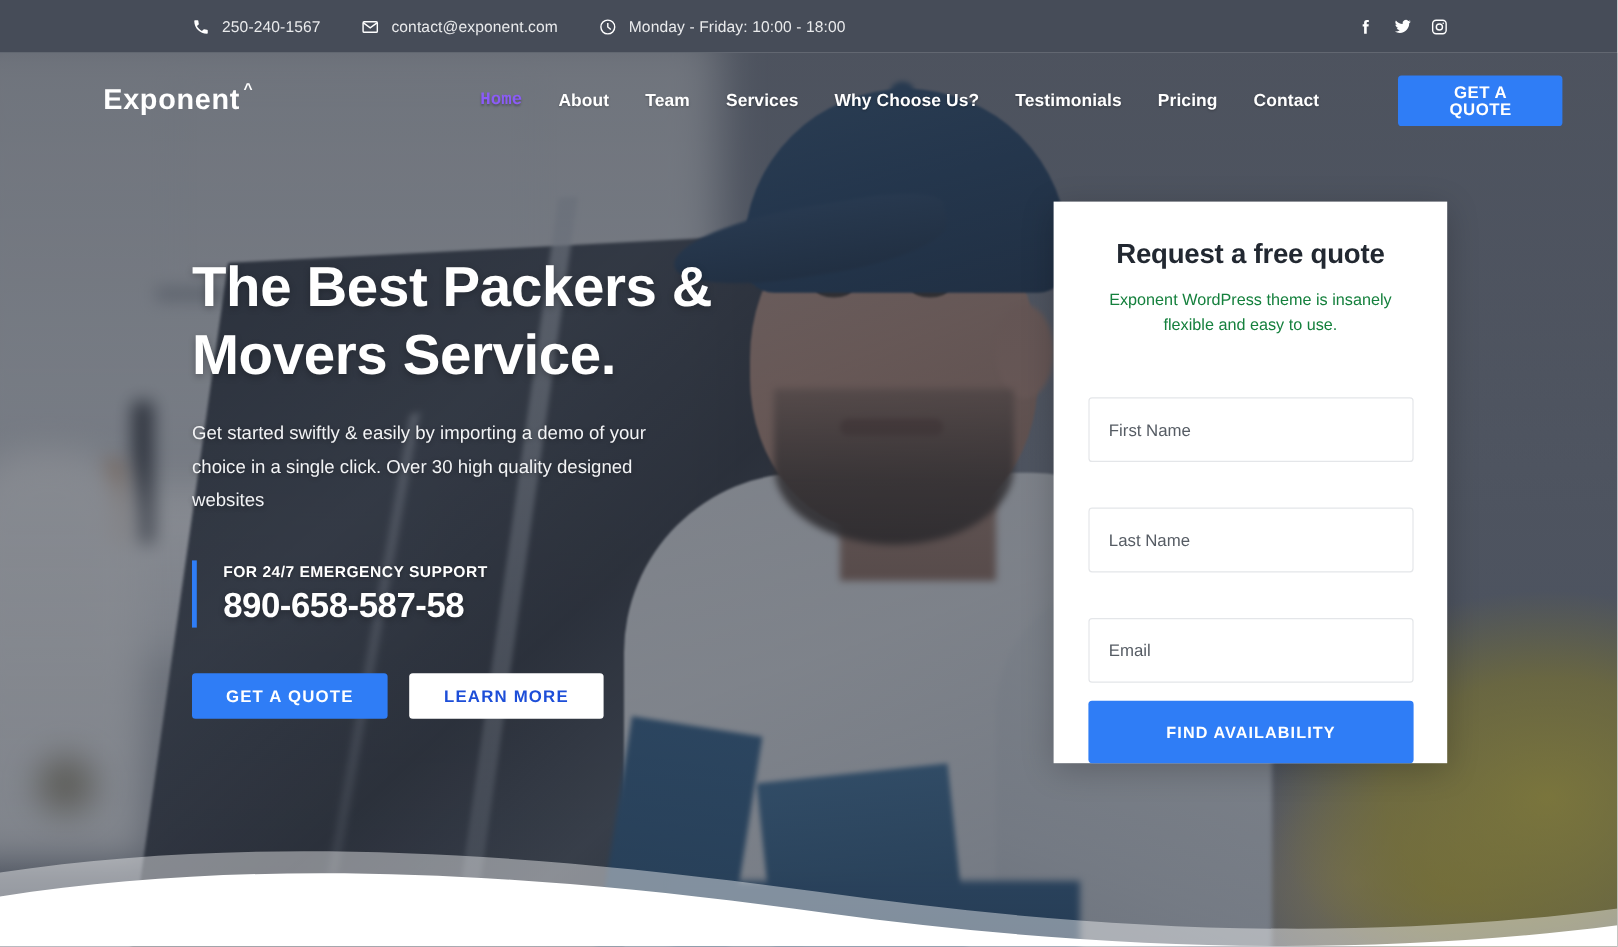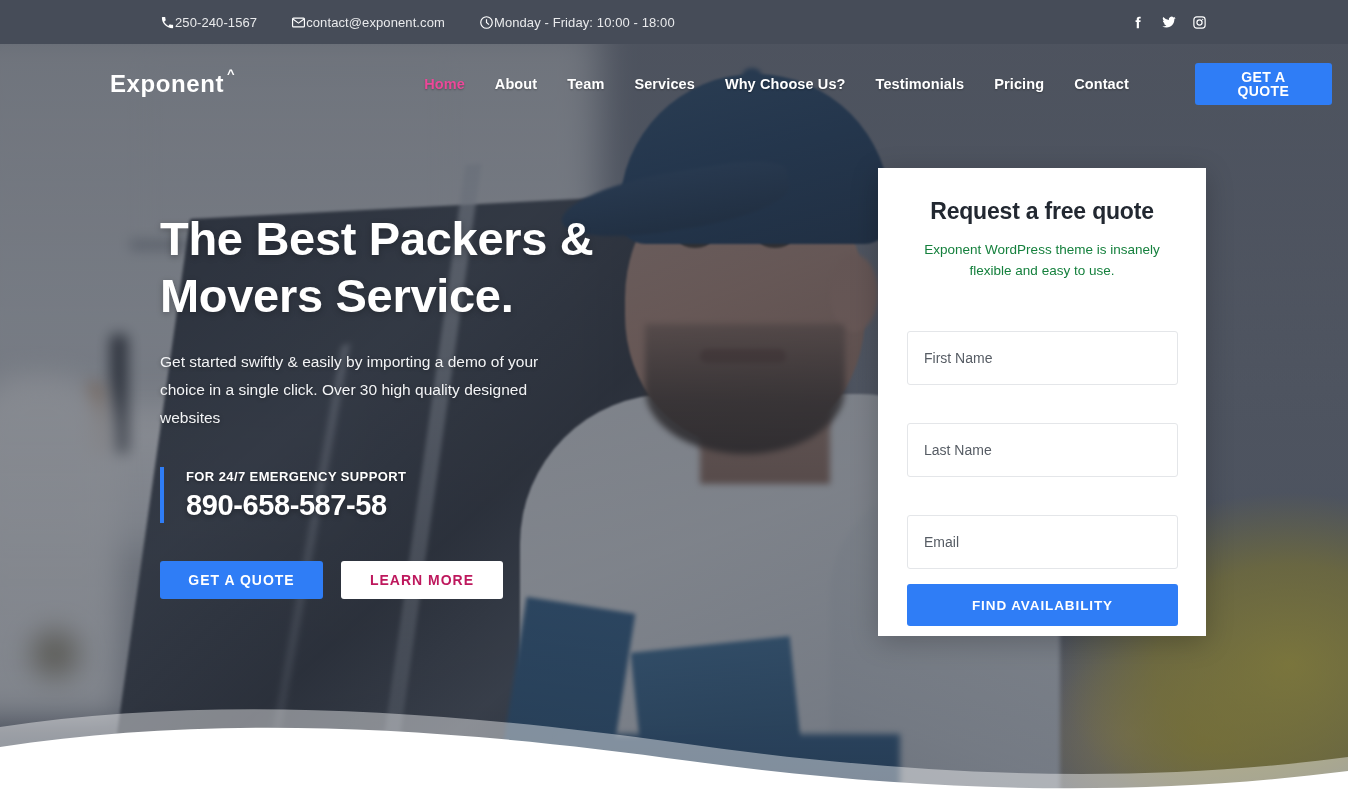--- a/index.html
+++ b/index.html
@@ -33,21 +33,21 @@
   }
   .topbar-left {
     display: flex;
     align-items: center;
     margin-left: 160px;
     gap: 34px;
   }
   .tb-item {
     display: flex;
     align-items: center;
-    gap: 0;
+    gap: 10px;
     color: #e9eaec;
     font-size: 13px;
     letter-spacing: .1px;
     white-space: nowrap;
   }
   .tb-ico {
     display: inline-flex;
     align-items: center;
     justify-content: center;
     width: 15px; height: 15px;
@@ -322,21 +322,21 @@
   .navbar {
     position: absolute;
     top: 44px; left: 0;
     width: 1348px;
     height: 80px;
     z-index: 30;
     display: flex;
     align-items: center;
   }
   .logo {
-    margin-left: 110px;
+    margin-left: 86px;
     color: #ffffff;
     font-size: 24px;
     font-weight: 700;
     letter-spacing: .6px;
     position: relative;
     white-space: nowrap;
   }
   .logo-mark {
     position: absolute;
     top: -4px;
@@ -353,21 +353,21 @@
   }
   .nav-link {
     color: #ffffff;
     font-size: 14.5px;
     font-weight: 700;
     letter-spacing: .1px;
     white-space: nowrap;
     cursor: pointer;
     text-shadow: 0 1px 2px rgba(0,0,0,.3);
   }
-  .nav-link.active { color: #ec4899; }
+  .nav-link.active { color: #8b5cf6; font-family: Liberation Mono, monospace; }
 
   .nav-cta {
     margin-left: 36px;
     width: 137px;
     height: 42px;
     background: #2f7df6;
     border: none;
     border-radius: 3px;
     color: #ffffff;
     font-family: "Liberation Sans", sans-serif;
@@ -462,21 +462,21 @@
     justify-content: center;
   }
   .btn-primary {
     width: 163px;
     background: #2f7df6;
     color: #ffffff;
   }
   .btn-ghost {
     width: 162px;
     background: #ffffff;
-    color: #be185d;
+    color: #1d4ed8;
   }
 
   
   .quote-card {
     position: absolute;
     left: 878px;
     top: 168px;
     width: 328px;
     height: 468px;
     background: #ffffff;
@@ -514,21 +514,21 @@
     font-size: 14px;
     color: #3c4148;
     background: #ffffff;
     outline: none;
     margin-top: 28px;
   }
   .q-input::placeholder { color: #565c64; opacity: 1; }
   .q-submit {
     margin-top: 5px;
     width: 271px;
-    height: 42px;
+    height: 52px;
     background: #2f7df6;
     border: none;
     border-radius: 3px;
     color: #ffffff;
     font-family: "Liberation Sans", sans-serif;
     font-size: 13.5px;
     font-weight: 700;
     letter-spacing: .9px;
     cursor: pointer;
   }

